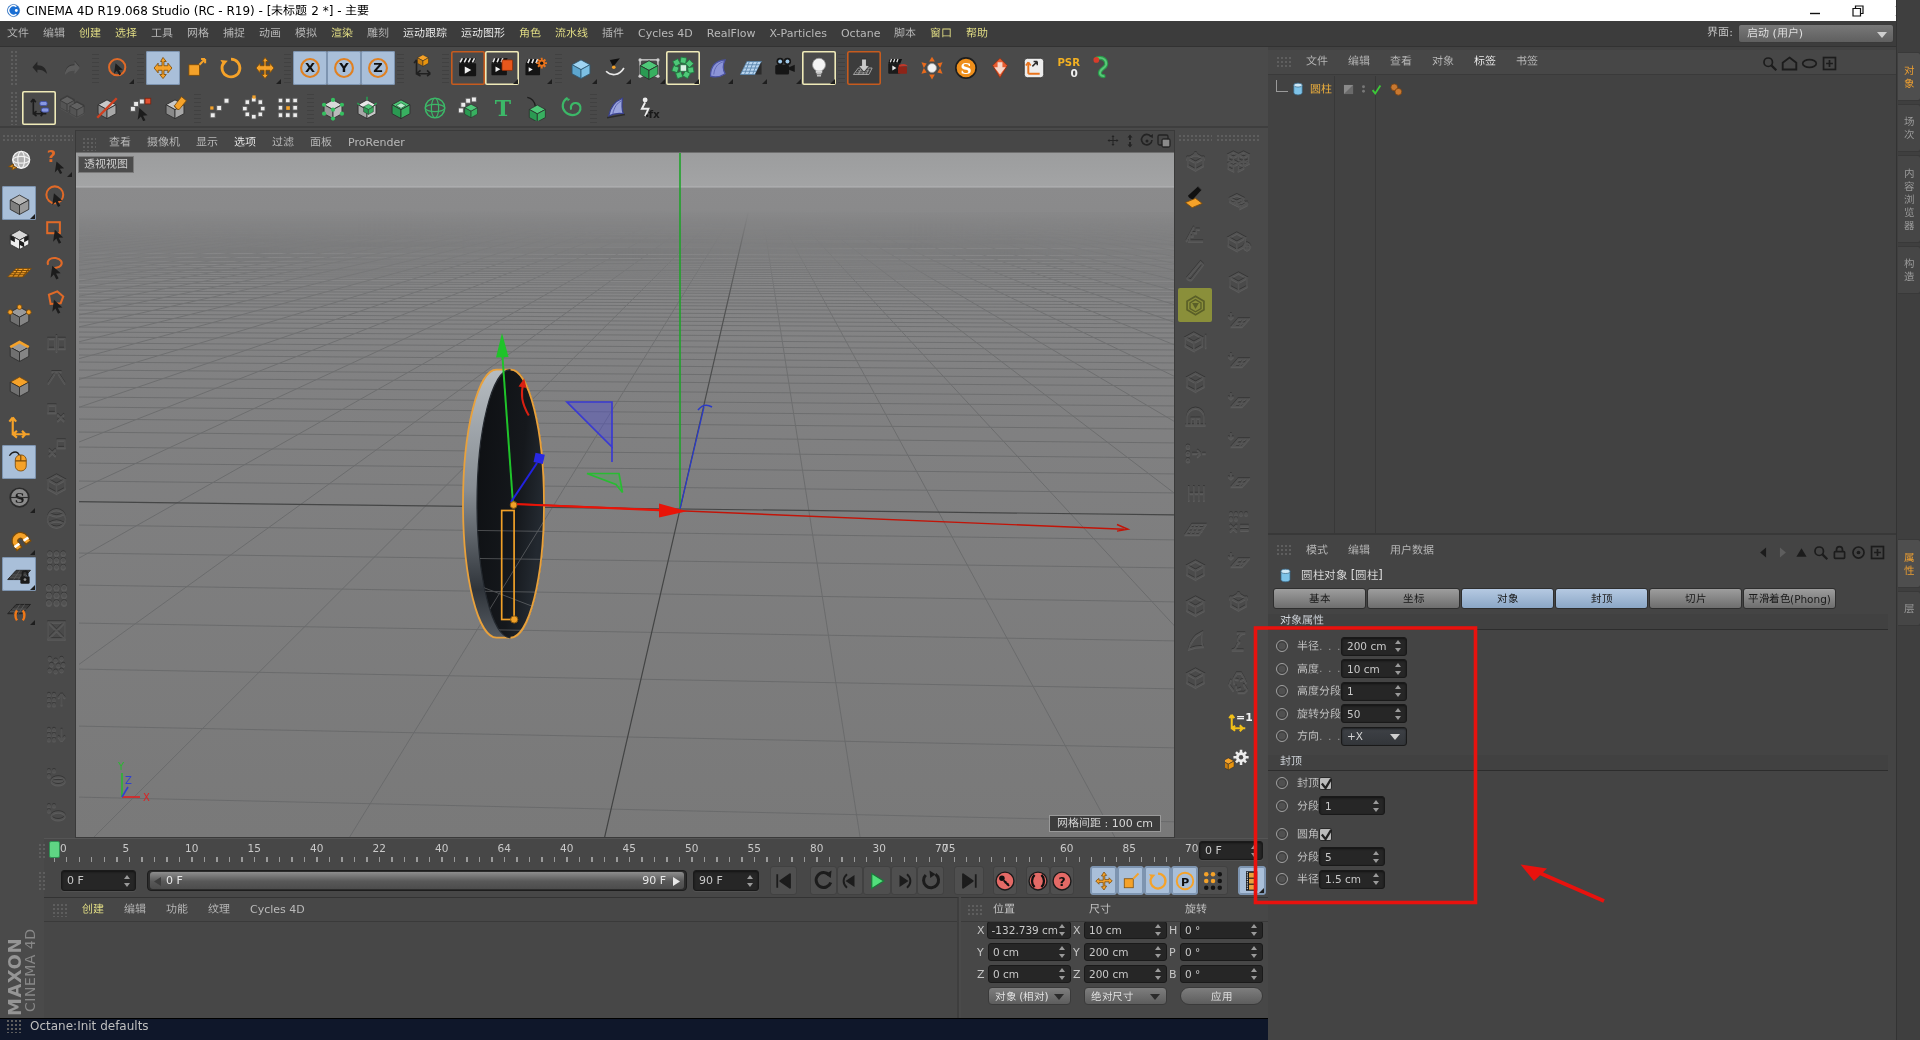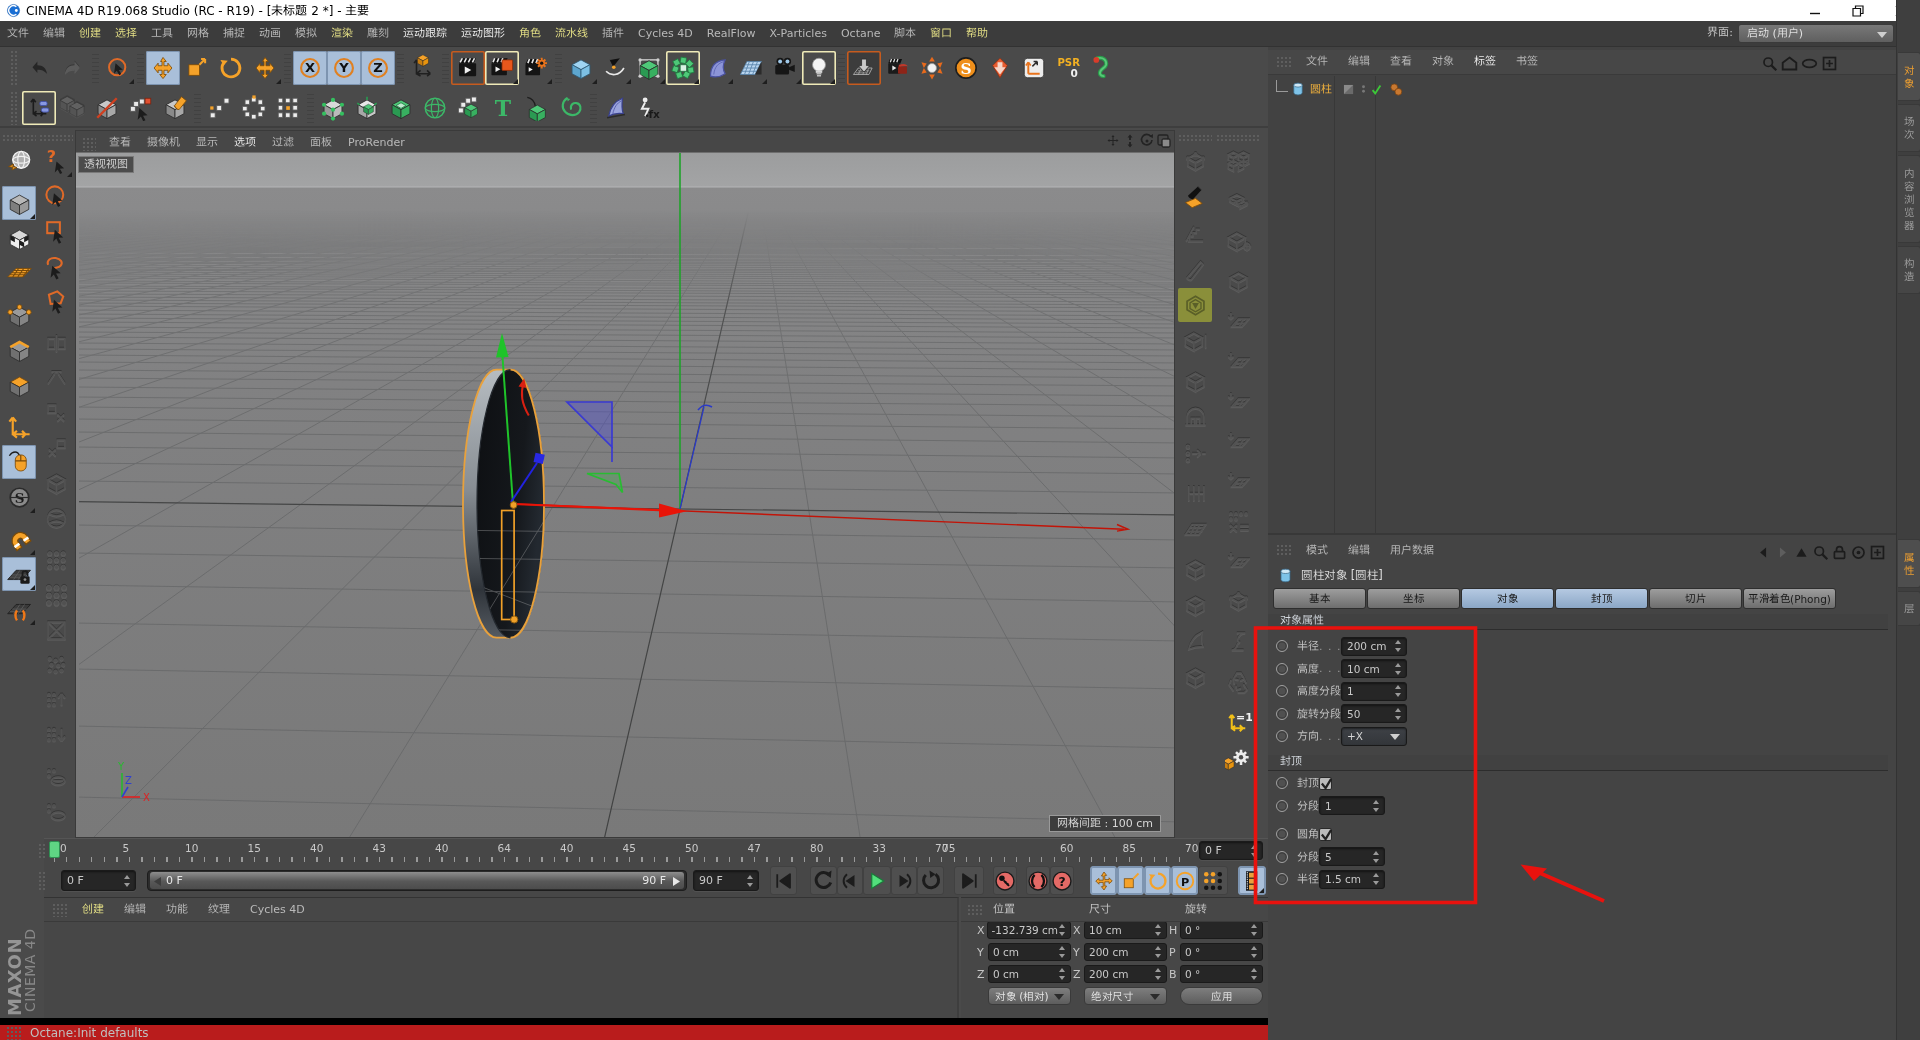--- a/index.html
+++ b/index.html
@@ -91,21 +91,21 @@
 #coordmgr::after{content:"";position:absolute;left:0;top:23px;width:100%;height:1px;background:#3a3a3a}
 .cgroup{position:absolute;top:0;width:94px}
 .chead{font-size:11px;color:#c6c6c6;margin:5px 0 4px 16px;height:14px}
 .crow{display:flex;align-items:center;margin-bottom:4px;height:18px}
 .caxis{width:9px;font-size:11px;color:#c6c6c6;margin-right:2px}
 .cbox{flex:1;height:18px;background:#262626;border:1px solid #1a1a1a;border-radius:3px;color:#c9c9c9;font-size:10.5px;display:flex;align-items:center;padding:0 4px;position:relative}
 .cbox .aval{margin-right:8px;white-space:nowrap;overflow:hidden}
 .cfoot{margin-left:11px;height:18px;background:linear-gradient(#7e7e7e,#5d5d5d);border:1px solid #3a3a3a;border-radius:4px;color:#e6e6e6;font-size:10.5px;display:flex;align-items:center;padding:0 6px;position:relative}
 .cfoot.cbtnf{justify-content:center;border-radius:9px}
 
-#statusbar{position:absolute;left:0;top:1018px;width:1896px;height:22px;background:#b91c1c;border-top:7px solid #000000;display:flex;align-items:center}
+#statusbar{position:absolute;left:0;top:1018px;width:1896px;height:22px;background:#0f172a;border-top:1px solid #000000;display:flex;align-items:flex-start}
 #statusbar .handle{width:16px;height:14px;margin:0 8px 0 6px}
 #statusbar .txt{font-size:12px;color:#bfbfbf}
 
 #brand{position:absolute;left:0;top:838px;width:44px;height:180px}
 #brand .mx{position:absolute;left:4px;top:178px;transform-origin:0 0;transform:rotate(-90deg);font-size:18px;font-weight:bold;color:#959595;letter-spacing:0.5px;white-space:nowrap}
 #brand .c4{position:absolute;left:22px;top:174px;transform-origin:0 0;transform:rotate(-90deg);font-size:14px;color:#878787;letter-spacing:0.5px;white-space:nowrap}
 
 #rightpanels{position:absolute;left:1268px;top:47px;width:628px;height:993px;background:#474747}
 #ompanel{position:absolute;left:0;top:0;width:628px;height:486px;background:#424242}
 #ommenu{position:absolute;left:0;top:3px;width:628px;height:25px;background:#474747;border-bottom:1px solid #3a3a3a}
@@ -1721,29 +1721,29 @@
 </div>
 
 <div id="timeline">
   <span class="handle"></span>
   <div id="tl-ruler">
     <span class="tick" style="left:12.0px">0</span>
         <span class="tick" style="left:74.5px">5</span>
         <span class="tick" style="left:137.0px">10</span>
         <span class="tick" style="left:199.5px">15</span>
         <span class="tick" style="left:262.0px">40</span>
-        <span class="tick" style="left:324.5px">43</span>
+        <span class="tick" style="left:324.5px">22</span>
         <span class="tick" style="left:387.0px">40</span>
         <span class="tick" style="left:449.5px">64</span>
         <span class="tick" style="left:512.0px">40</span>
         <span class="tick" style="left:574.5px">45</span>
         <span class="tick" style="left:637.0px">50</span>
-        <span class="tick" style="left:699.5px">47</span>
+        <span class="tick" style="left:699.5px">55</span>
         <span class="tick" style="left:762.0px">80</span>
-        <span class="tick" style="left:824.5px">33</span>
+        <span class="tick" style="left:824.5px">30</span>
         <span class="tick" style="left:887.0px">70</span>
         <span class="tick" style="left:894px">75</span>
         <span class="tick" style="left:1012.0px">60</span>
         <span class="tick" style="left:1074.5px">85</span>
         <span class="tick" style="left:1137.0px">70</span>
     <div id="tl-ticks"></div>
     <div id="playhead"></div>
   </div>
   <span id="tl-endbox" class="nbox">
     <span>0 F</span>

